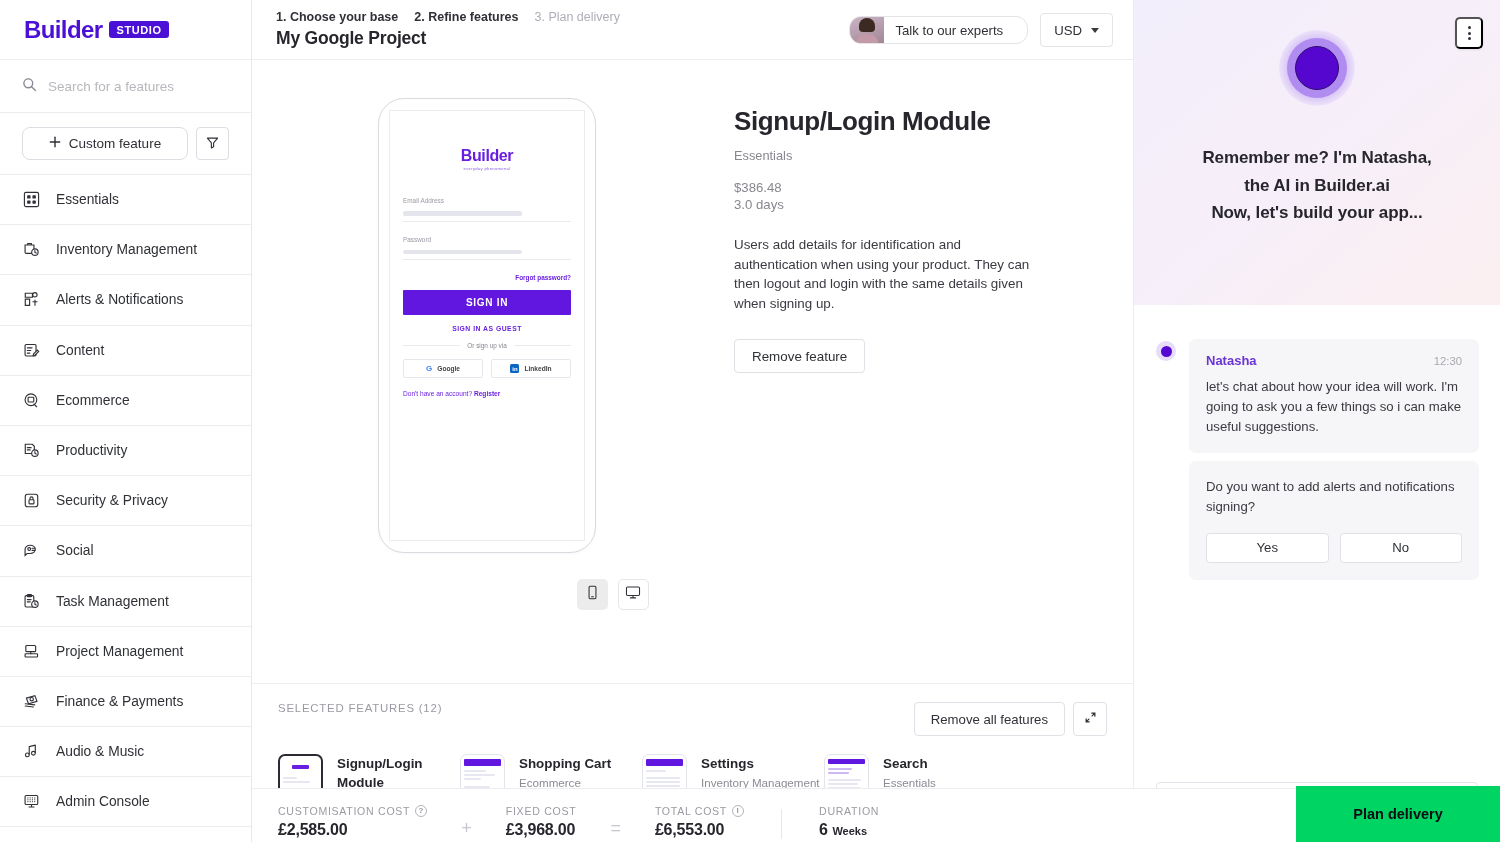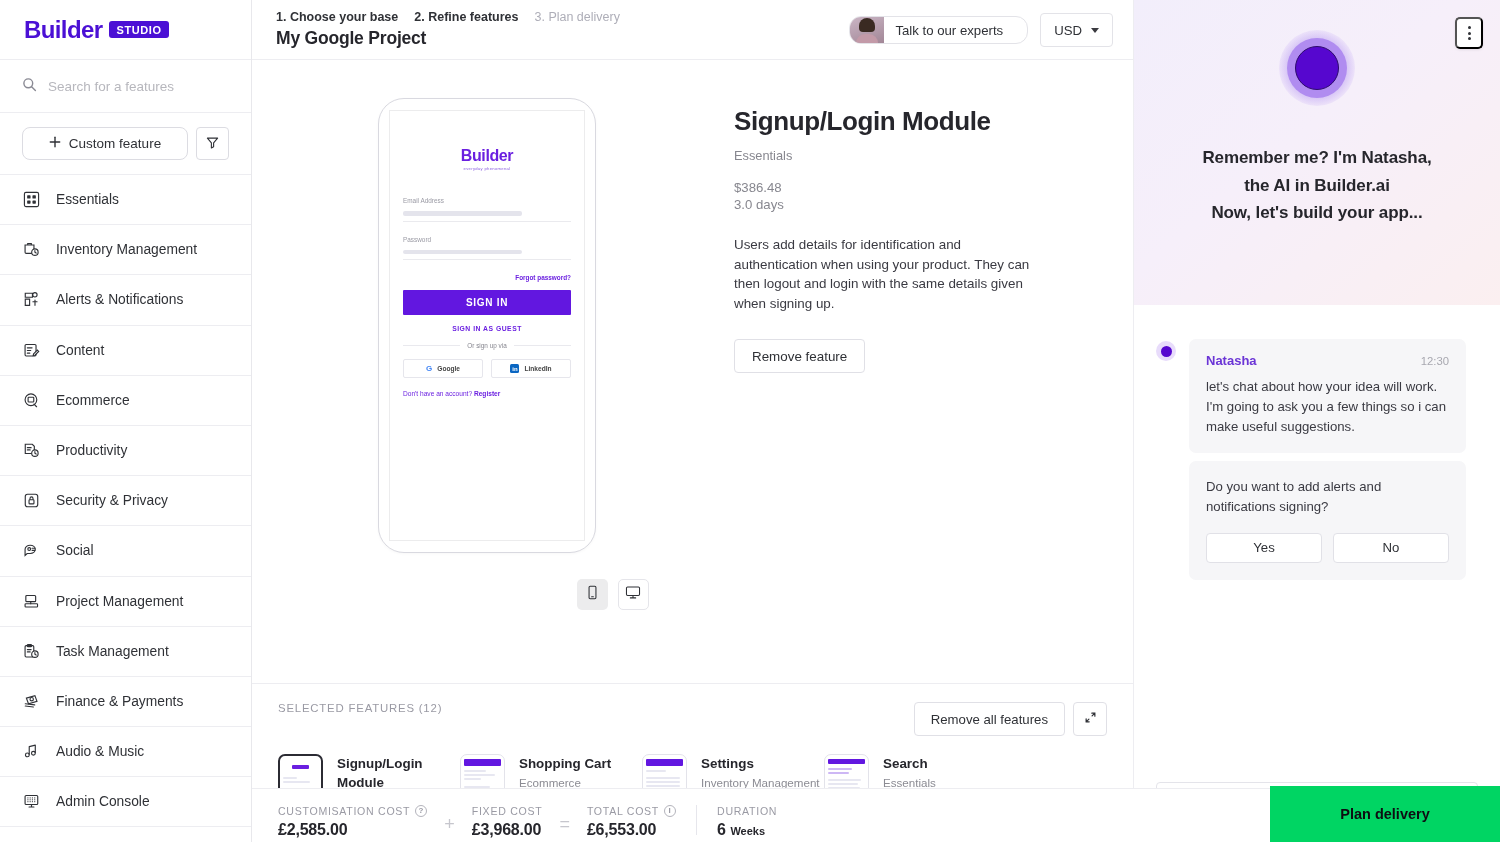--- a/index.html
+++ b/index.html
@@ -199,37 +199,37 @@
   .mini .pbar { height: 4px; background:#6217e0; border-radius:1px; }
   .mini .hdr { height: 7px; background:#6217e0; border-radius:1px; margin-bottom:2px; }
   .mini .logo2 { width: 17px;height:4px;background:#6a1fe0;border-radius:1px;margin: 5px auto 6px; }
 
   
   .costbar {
     position: absolute; left: 252px; right: 0; bottom: 0; height: 54px;
     background: #fff; border-top: 1px solid #ededf1; display: flex; align-items: center;
     z-index: 6;
   }
-  .cost-group { display:flex; align-items:flex-start; padding-left: 26px; gap: 0px; margin-top: 12px; }
+  .cost-group { display:flex; align-items:flex-end; padding-left: 26px; gap: 17px; margin-top: 12px; }
   .cost-item { padding-right: 0; }
   .cost-label {
     font-size: 10.6px; letter-spacing: 0.7px; color:#9a9aa4; font-weight:500;
     display:flex; align-items:center; gap:5px; text-transform: uppercase;
   }
   .cost-value { font-size: 16px; font-weight: 700; color:#26262c; margin-top: 4px; letter-spacing:-0.2px; }
   .cost-op { font-size: 18px; color:#c6c6cd; margin: 9px 17px 0 17px; font-weight:400; }
   .cost-sep { width:1px; height:30px; background:#e6e6ec; margin: 0 20px; }
   .dur-value { font-size: 16px; font-weight: 700; color:#26262c; margin-top:4px; }
   .dur-value small { font-size: 11px; font-weight: 700; }
   .q-ico {
     width:12px;height:12px;border:1px solid #b4b4bc;border-radius:50%;
     font-size:8px;color:#9a9aa4;display:flex;align-items:center;justify-content:center; font-weight:700;
   }
   .plan-btn {
-    position:absolute; right:0; bottom:0; width: 230px; height: 56px;
+    position:absolute; right:0; bottom:0; width: 204px; height: 56px;
     background:#00d563; color:#0d0d12; border:none; font-size: 14.5px; font-weight:700;
     cursor:pointer; font-family: "Liberation Sans", sans-serif; z-index: 7;
   }
 
   
   .chat {
     width: 367px; flex: 0 0 367px; height: 842px; border-left:1px solid #ededf1;
     display:flex; flex-direction:column; background:#fff; position: relative;
   }
   .chat-hero {
@@ -247,21 +247,21 @@
   .orb-halo {
     position:absolute; inset:0; border-radius:50%;
     background: radial-gradient(circle, rgba(168,132,240,0.55) 45%, rgba(190,160,245,0.12) 72%, rgba(255,255,255,0) 78%);
   }
   .orb-mid { position:absolute; left:8px; top:8px; width:60px;height:60px;border-radius:50%; background:#b08cf0; }
   .orb-core { position:absolute; left:16px; top:16px; width:44px;height:44px;border-radius:50%; background:#5607cf; border:1.5px solid #2c0b6b; }
   .hero-text {
     margin-top: 38px; text-align:center; font-size: 17px; font-weight:700; color:#26262c;
     line-height: 1.62; letter-spacing:-0.1px;
   }
-  .chat-body { flex:1; padding: 34px 34px 0 22px; overflow:hidden; }
+  .chat-body { flex:1; padding: 34px 21px 0 22px; overflow:hidden; }
   .msg-row { display:flex; gap: 11px; align-items:flex-start; }
   .msg-avatar-wrap { width: 22px; flex:0 0 22px; padding-top: 2px; }
   .msg-avatar {
     width: 20px;height:20px;border-radius:50%;background:#e8dcfb;
     display:flex;align-items:center;justify-content:center;
   }
   .msg-avatar i { width:11px;height:11px;border-radius:50%;background:#5607cf; display:block;}
   .bubble {
     flex:1; background:#f6f6f8; border-radius:7px; padding: 14px 17px 17px;
   }
@@ -423,39 +423,39 @@
             <circle cx="6.6" cy="7.4" r="1.5"></circle>
             <path d="M9.6 6.6h3M9.6 8.8h3" stroke-linecap="round"></path>
           </svg>
         </span>
         <span>Social</span>
       </div>
 
       <div class="nav-item">
         <span class="nico">
           <svg width="17" height="17" viewBox="0 0 18 18" fill="none" stroke="#2f3136" stroke-width="1.2">
-            <rect x="3" y="2.6" width="10.4" height="6.6" rx="1"></rect>
-            <path d="M8.2 9.2v2.2" stroke-linecap="round"></path>
-            <rect x="2.2" y="11.4" width="13.2" height="3.4" rx="0.8"></rect>
-          </svg>
-        </span>
-        <span>Project Management</span>
-      </div>
-
-      <div class="nav-item">
-        <span class="nico">
-          <svg width="17" height="17" viewBox="0 0 18 18" fill="none" stroke="#2f3136" stroke-width="1.2">
             <rect x="2.2" y="2.8" width="9.2" height="12" rx="1.2"></rect>
             <rect x="4.6" y="1.6" width="4.4" height="2.2" rx="0.7"></rect>
             <path d="M4.6 7h4M4.6 9.4h3" stroke-linecap="round"></path>
             <circle cx="12.6" cy="11.8" r="3.4" fill="#fff"></circle>
             <path d="M12.6 10v1.9l1.3 0.9" stroke-linecap="round"></path>
           </svg>
         </span>
         <span>Task Management</span>
+      </div>
+
+      <div class="nav-item">
+        <span class="nico">
+          <svg width="17" height="17" viewBox="0 0 18 18" fill="none" stroke="#2f3136" stroke-width="1.2">
+            <rect x="3" y="2.6" width="10.4" height="6.6" rx="1"></rect>
+            <path d="M8.2 9.2v2.2" stroke-linecap="round"></path>
+            <rect x="2.2" y="11.4" width="13.2" height="3.4" rx="0.8"></rect>
+          </svg>
+        </span>
+        <span>Project Management</span>
       </div>
 
       <div class="nav-item">
         <span class="nico">
           <svg width="17" height="17" viewBox="0 0 18 18" fill="none" stroke="#2f3136" stroke-width="1.2">
             <path d="M3.6 5.4l9-2.6 2.2 6-9 2.6z"></path>
             <circle cx="9.2" cy="6.6" r="1.8"></circle>
             <path d="M2.4 11.4l10 1.2M2.4 13.8l8.6 1" stroke-linecap="round"></path>
           </svg>
         </span>

